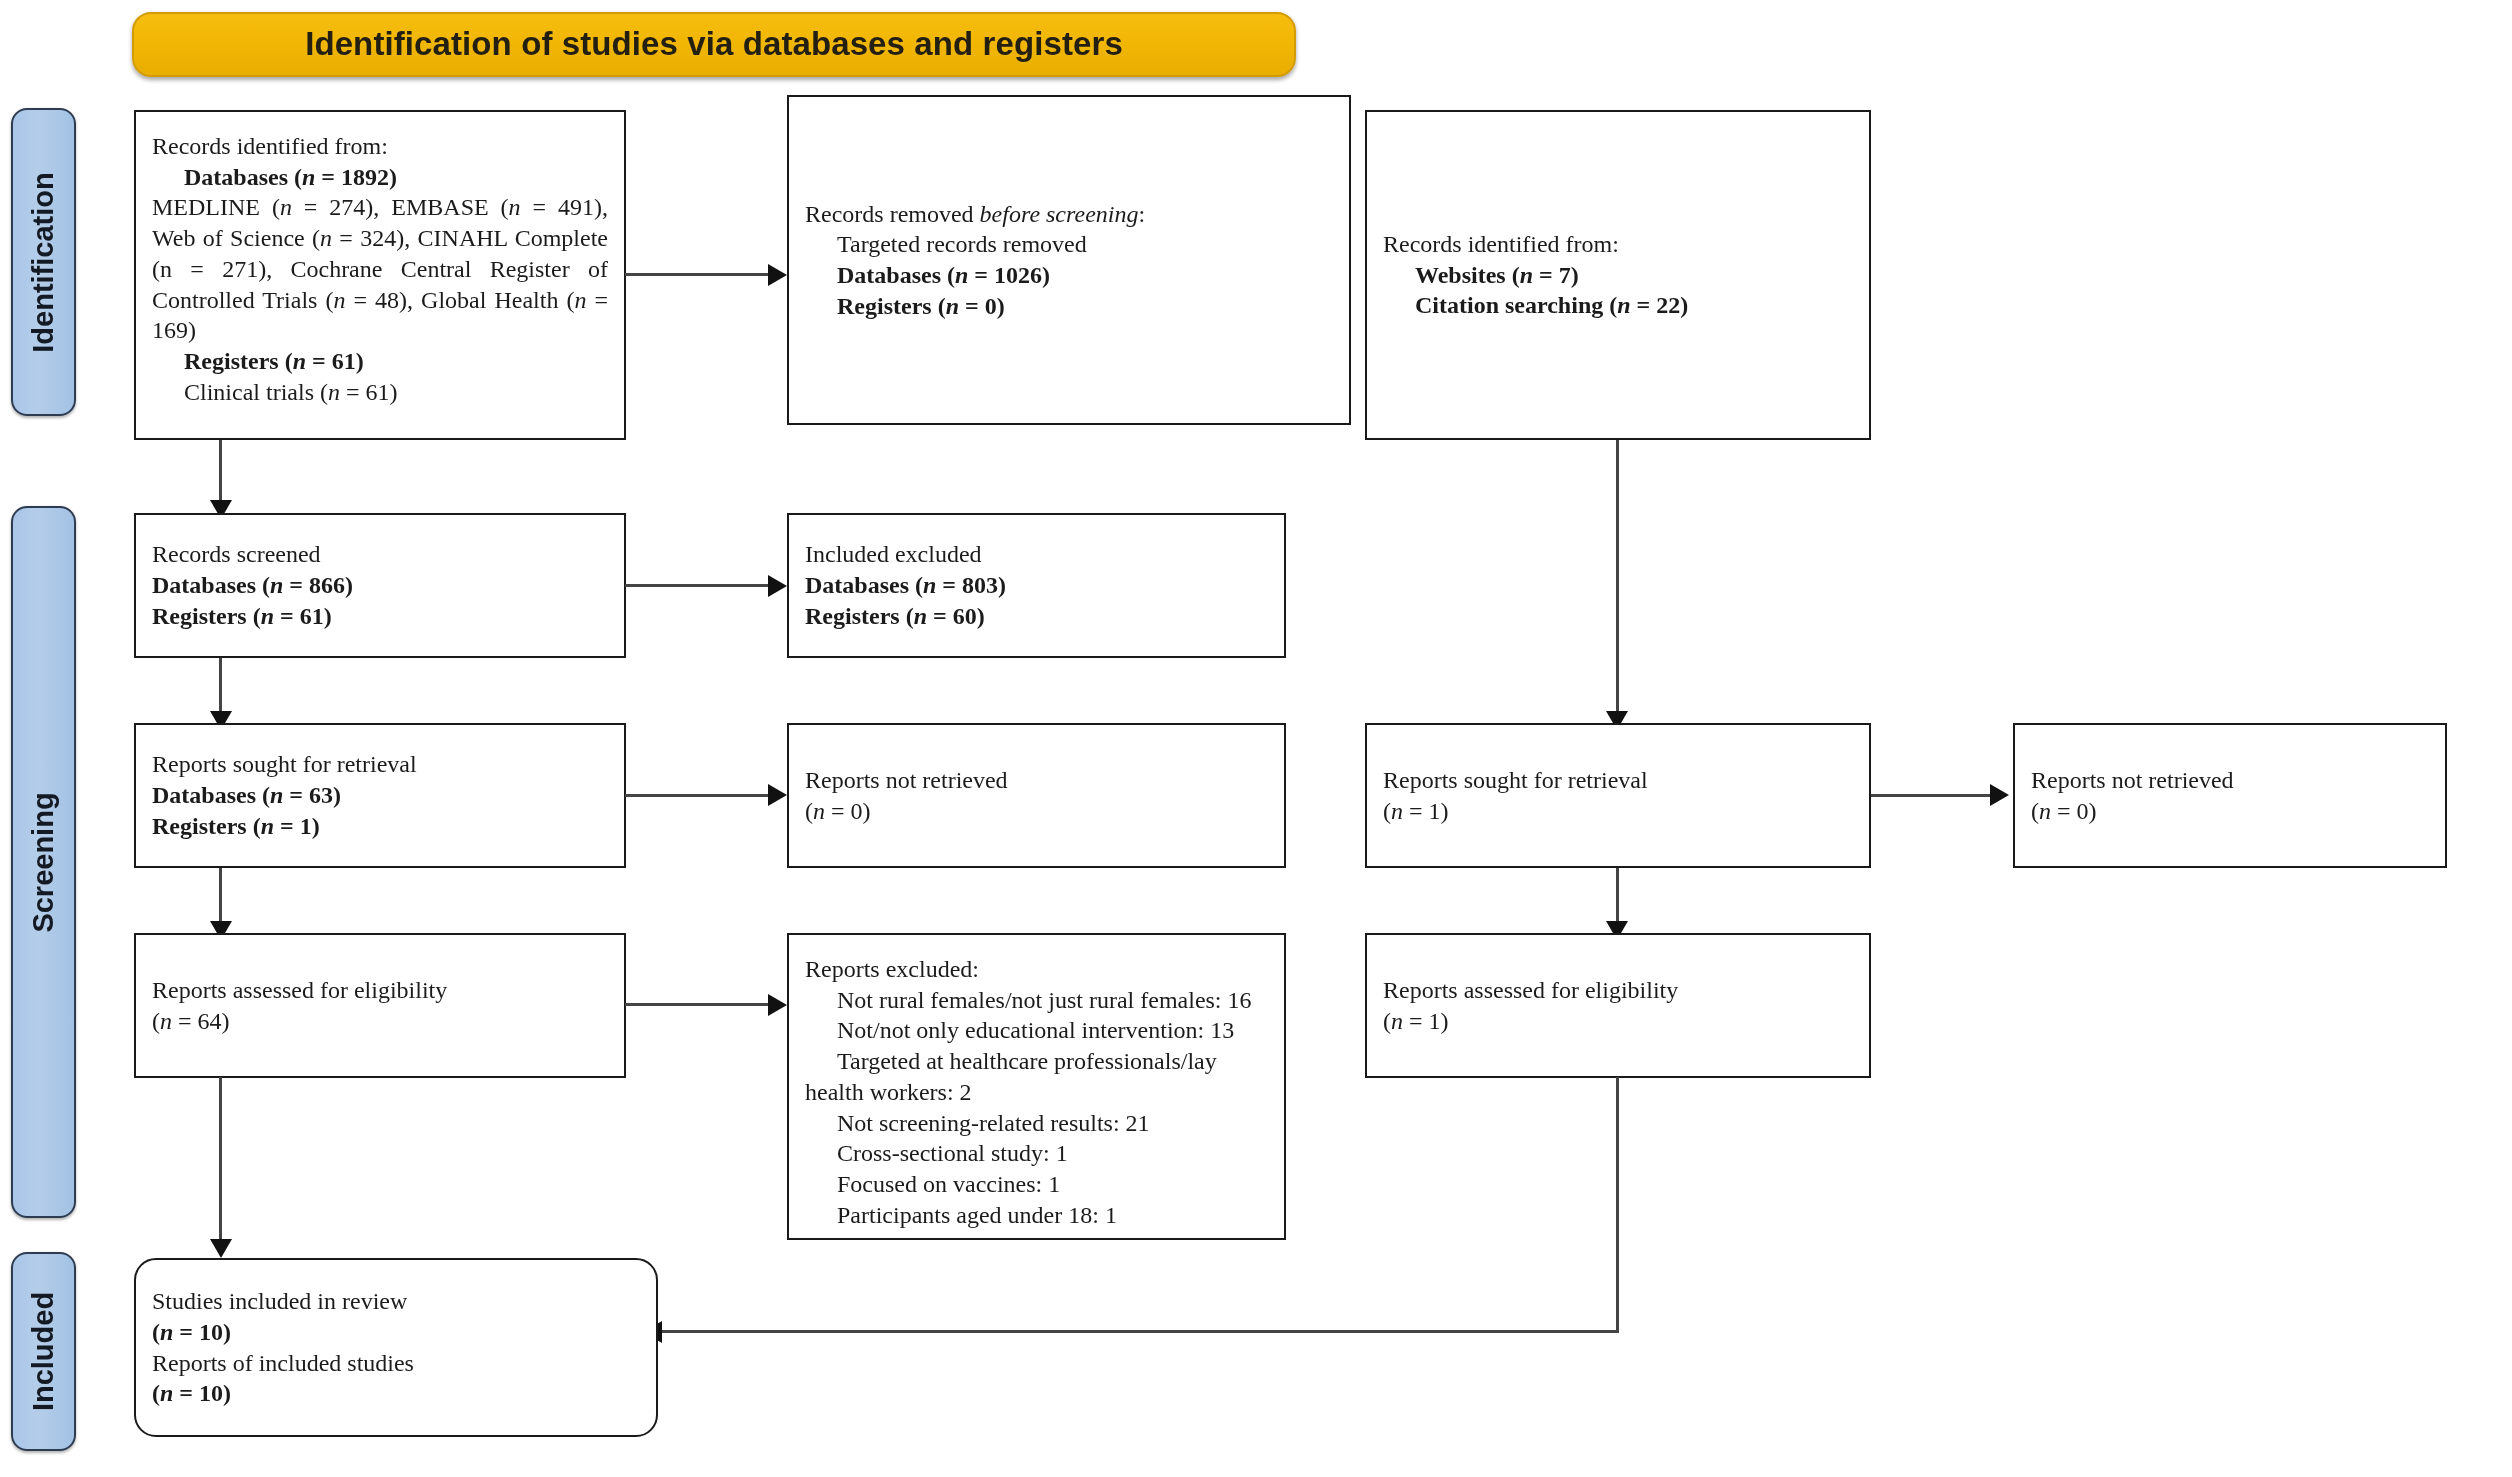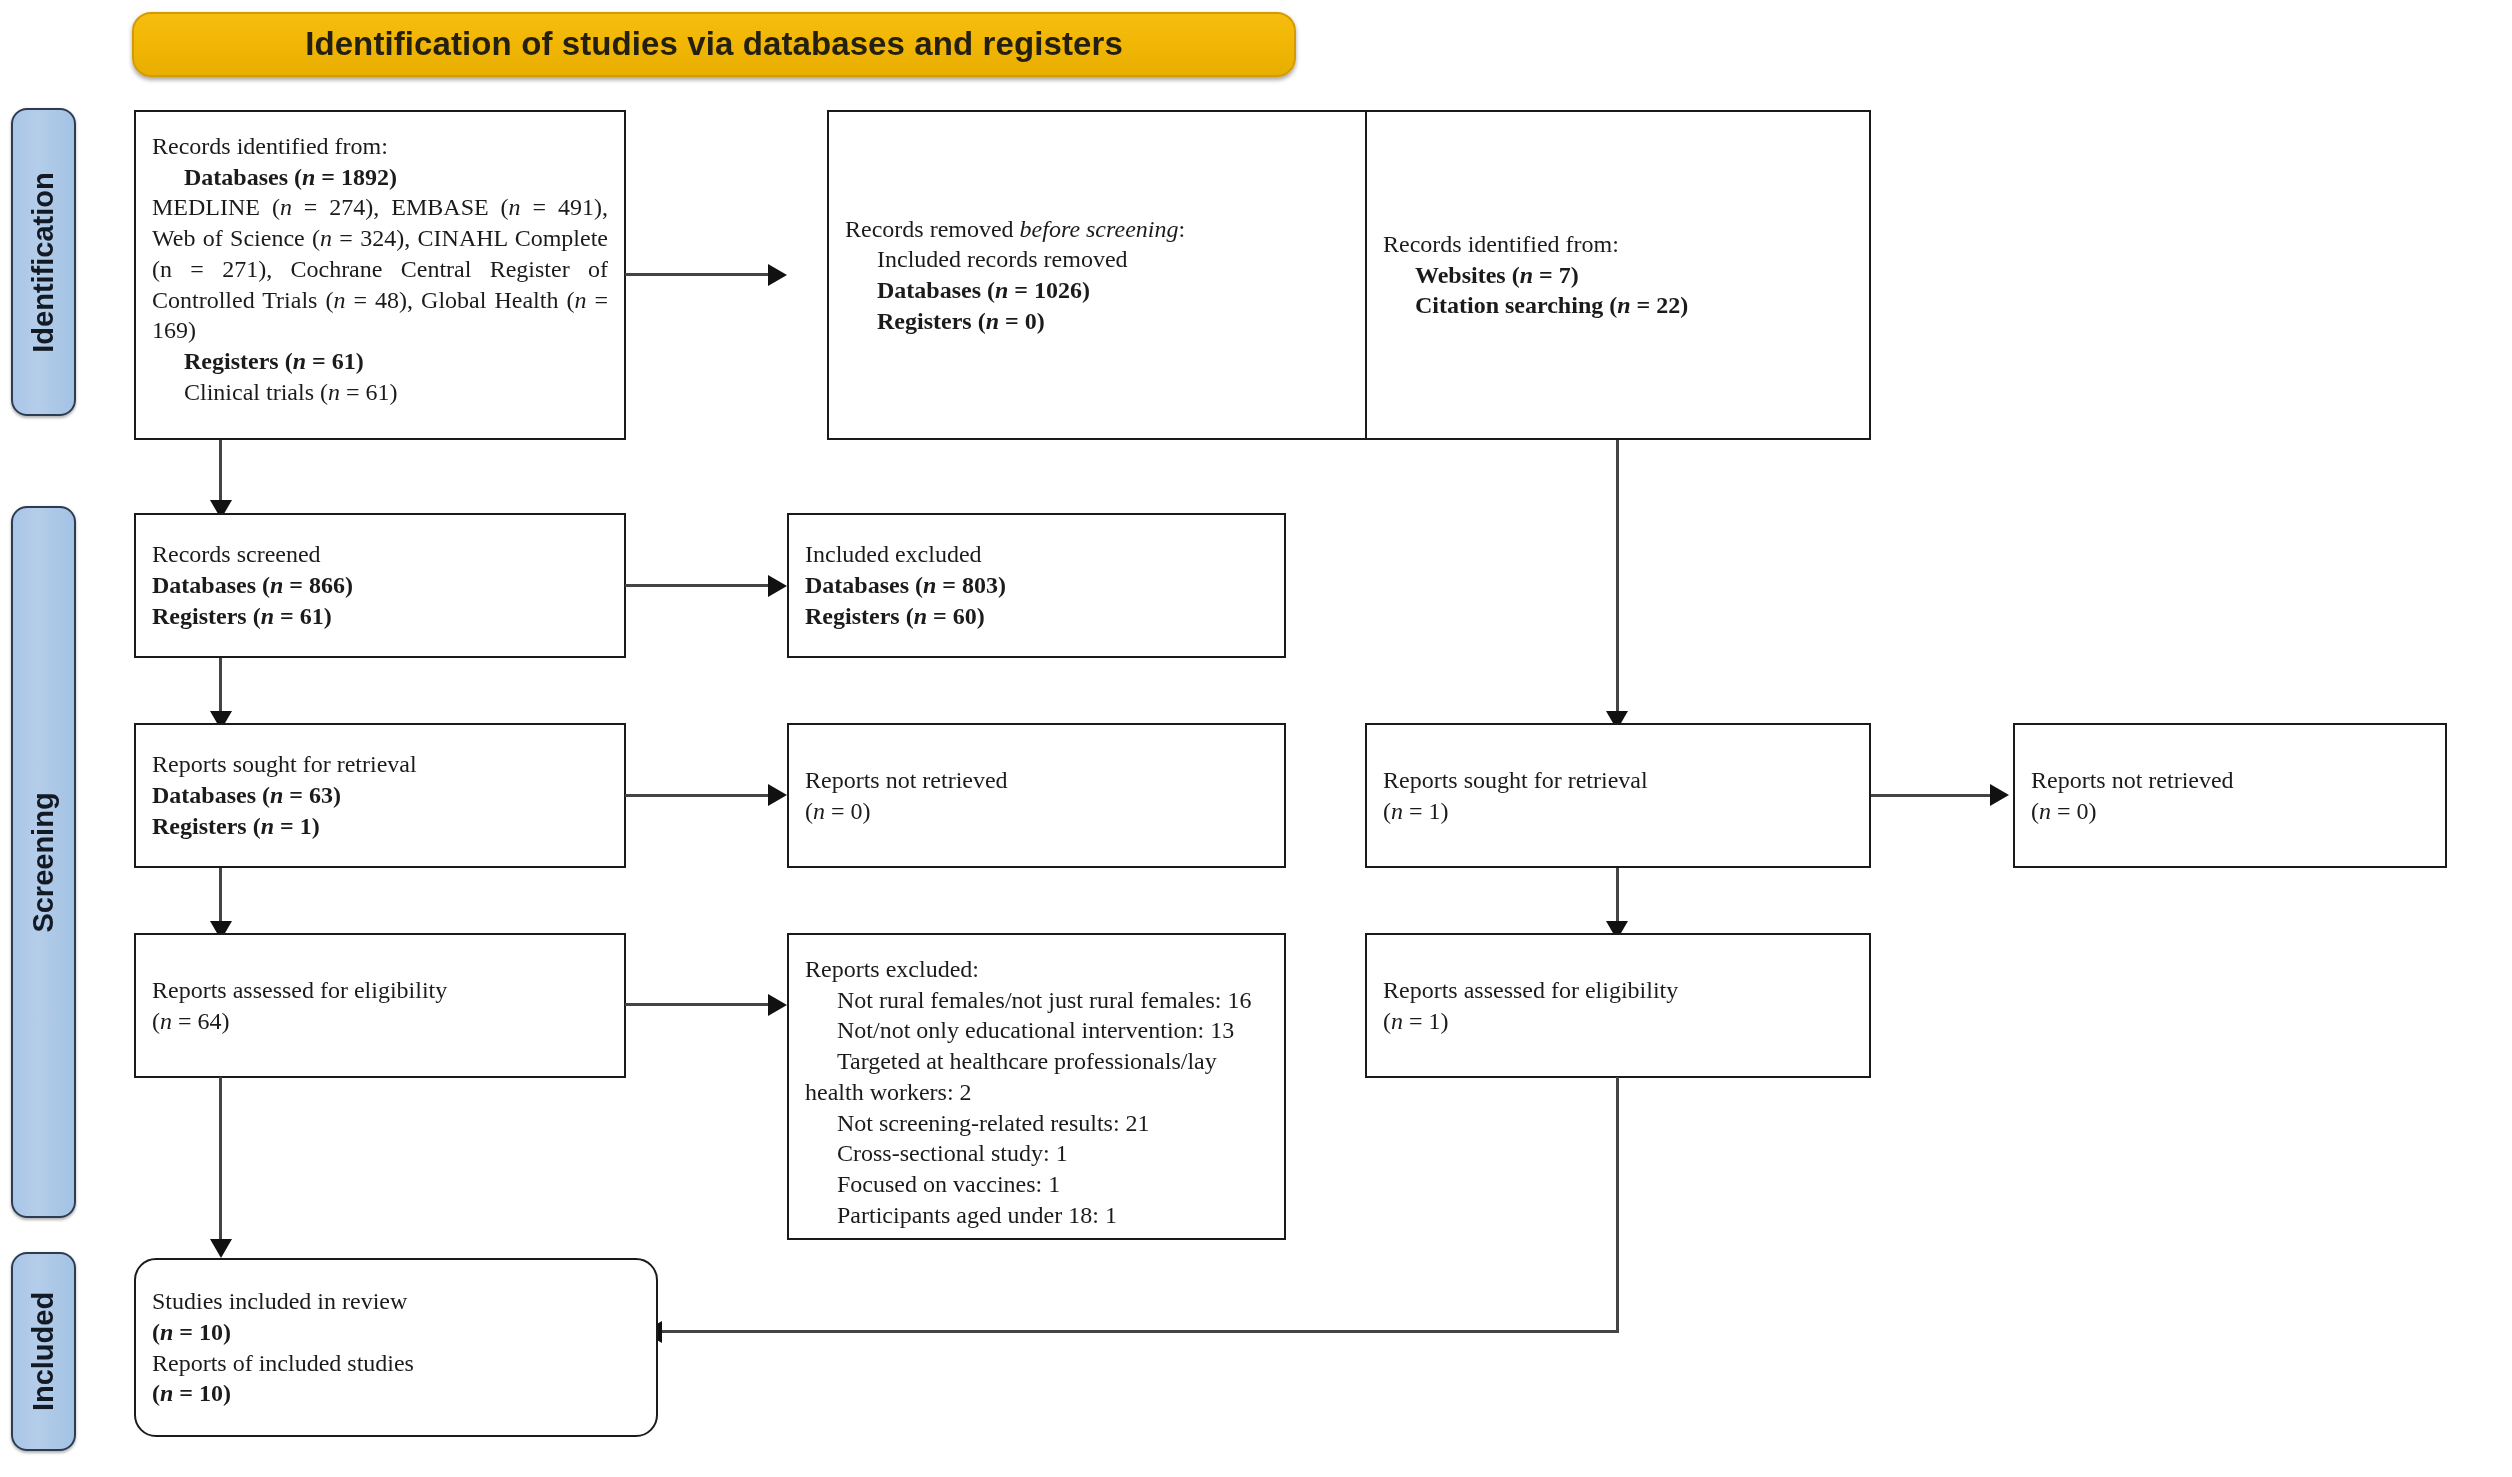--- a/index.html
+++ b/index.html
@@ -113,23 +113,23 @@
     <div class="ln">Records identified from:</div>
     <div class="ln b ind1">Databases (<i class="n">n</i> = 1892)</div>
     <div class="ln just">MEDLINE (<i class="n">n</i> = 274), EMBASE (<i class="n">n</i> = 491), Web of Science (<i class="n">n</i> = 324), CINAHL Complete (n = 271), Cochrane Central Register of Controlled Trials (<i class="n">n</i> = 48), Global Health (<i class="n">n</i> = 169)</div>
     <div class="ln b ind1">Registers (<i class="n">n</i> = 61)</div>
     <div class="ln ind1">Clinical trials (<i class="n">n</i> = 61)</div>
   </div>
 
   <div class="hline" style="left:625px;top:273px;width:145px;"></div>
   <div class="arrow-r" style="left:768px;top:264px;"></div>
 
-  <div class="box" style="left:787px;top:110px;width:564px;height:330px;margin-left:40px;">
+  <div class="box" style="left:787px;top:95px;width:564px;height:330px;">
     <div class="ln">Records removed <em>before screening</em>:</div>
-    <div class="ln ind1">Included records removed</div>
+    <div class="ln ind1">Targeted records removed</div>
     <div class="ln b ind1">Databases (<i class="n">n</i> = 1026)</div>
     <div class="ln b ind1">Registers (<i class="n">n</i> = 0)</div>
   </div>
 
   <div class="box" style="left:1365px;top:110px;width:506px;height:330px;">
     <div class="ln">Records identified from:</div>
     <div class="ln b ind1">Websites (<i class="n">n</i> = 7)</div>
     <div class="ln b ind1">Citation searching (<i class="n">n</i> = 22)</div>
   </div>
 

